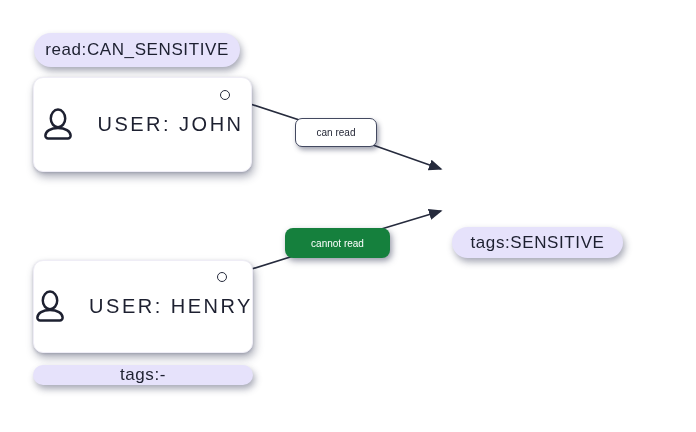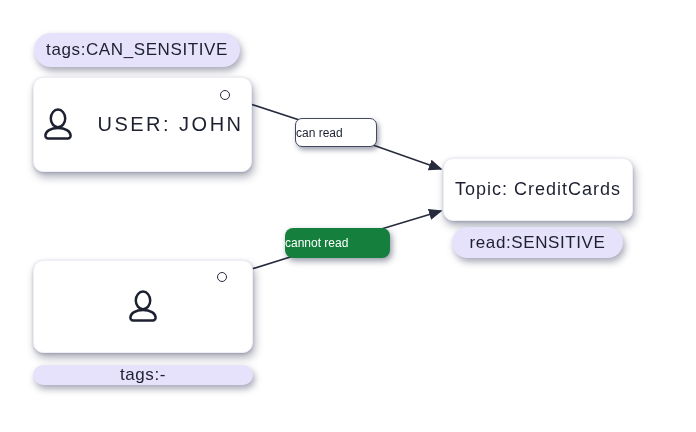--- a/index.html
+++ b/index.html
@@ -51,22 +51,22 @@
     font-size: 17px;
     font-weight: 500;
     letter-spacing: 0.6px;
     box-sizing: border-box;
     white-space: nowrap;
   }
   .edge-label {
     position: absolute;
     display: flex;
     align-items: center;
-    justify-content: flex-start;
-    font-size: 12px;
+    justify-content: center;
+    font-size: 10px;
     box-sizing: border-box;
     white-space: nowrap;
   }
   .edge-label.allow {
     background: #ffffff;
     border: 1px solid #434960;
     border-radius: 7px;
     box-shadow: 2px 3px 5px rgba(46,50,80,.45);
     color: #1d2030;
   }
@@ -108,57 +108,55 @@
     <defs>
       <marker id="arrow" markerWidth="9" markerHeight="8" refX="7.5" refY="3.5" orient="auto">
         <path d="M0,0 L8.5,3.5 L0,7 Z" fill="#262b3d"></path>
       </marker>
     </defs>
     <polyline points="226,96 336,132 441,169" fill="none" stroke="#262b3d" stroke-width="1.6" marker-end="url(#arrow)"></polyline>
     <polyline points="223,278 335,243 441,211" fill="none" stroke="#262b3d" stroke-width="1.6" marker-end="url(#arrow)"></polyline>
   </svg>
 
   <div class="tag tag-john">
-    <span>tags:CAN_SENSITIVE</span>
+    <span>read:CAN_SENSITIVE</span>
   </div>
 
   <div class="node node-john">
     <span class="icon-wrap">
       <svg viewBox="0 0 32 32" width="34" height="40" fill="none" stroke="#1d2030" stroke-width="2.3" stroke-linecap="round" stroke-linejoin="round">
         <ellipse cx="16" cy="9.8" rx="6.8" ry="8.3"></ellipse>
         <path d="M16 18.9 c6.6 0 11.9 2.7 11.9 7.2 a2.6 2.6 0 0 1 -2.6 2.6 H6.7 a2.6 2.6 0 0 1 -2.6 -2.6 c0 -4.5 5.3 -7.2 11.9 -7.2 z"></path>
       </svg>
     </span>
     <span class="node-label">USER: JOHN</span>
   </div>
   <div class="port port-john"></div>
 
   <div class="edge-label allow lbl-allow">
     <span>can read</span>
   </div>
 
-  <div class="node node-topic">
-    <span class="node-label">Topic: CreditCards</span>
-  </div>
 
   <div class="tag tag-topic">
-    <span>read:SENSITIVE</span>
+    <span>tags:SENSITIVE</span>
   </div>
 
   <div class="edge-label deny lbl-deny">
     <span>cannot read</span>
   </div>
 
   <div class="node node-henry">
     <span class="icon-wrap">
       <svg viewBox="0 0 32 32" width="34" height="40" fill="none" stroke="#1d2030" stroke-width="2.3" stroke-linecap="round" stroke-linejoin="round">
         <ellipse cx="16" cy="9.8" rx="6.8" ry="8.3"></ellipse>
         <path d="M16 18.9 c6.6 0 11.9 2.7 11.9 7.2 a2.6 2.6 0 0 1 -2.6 2.6 H6.7 a2.6 2.6 0 0 1 -2.6 -2.6 c0 -4.5 5.3 -7.2 11.9 -7.2 z"></path>
       </svg>
     </span>
+    <span class="node-label">USER: HENRY</span>
   </div>
   <div class="port port-henry"></div>
 
   <div class="tag tag-henry">
     <span>tags:-</span>
   </div>
 
 </div>
 
 </body></html>

